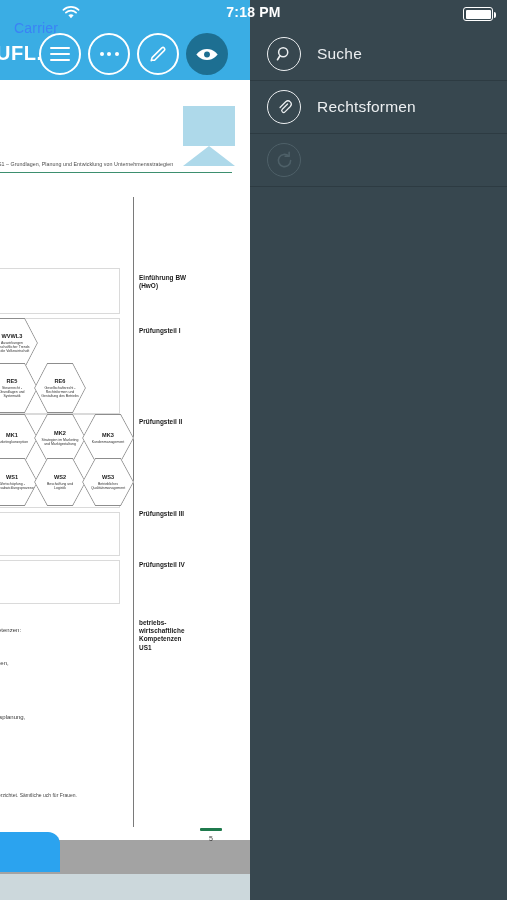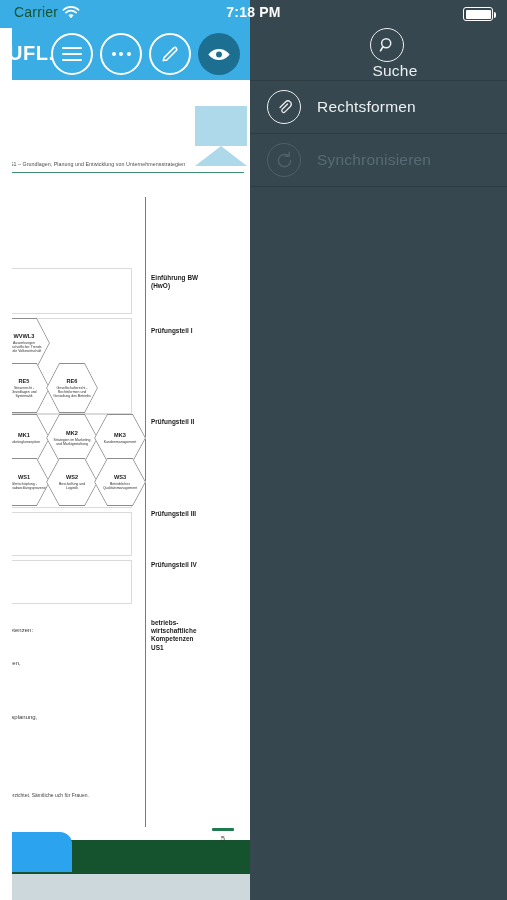--- a/index.html
+++ b/index.html
@@ -9,40 +9,40 @@
     background:#ffffff;
     -webkit-font-smoothing:antialiased;
   }
   #app { position:relative; width:507px; height:900px; overflow:hidden; }
 
   
   .statusbar { position:absolute; top:0; left:0; width:507px; height:28px; z-index:40; }
   .sb-left-bg { position:absolute; top:0; left:0; width:250px; height:28px; background:#3aade4; }
   .sb-right-bg { position:absolute; top:0; left:250px; width:257px; height:28px; background:#37474f; }
   .sb-carrier {
-    position:absolute; left:14px; top:4px; color:#14532d;
+    position:absolute; left:14px; top:20px; color:#3b82f6;
     font-size:14px; letter-spacing:.2px;
   }
   .sb-wifi { position:absolute; left:62px; top:6px; width:18px; height:14px; }
   .sb-time {
     position:absolute; left:0; top:4px; width:507px; text-align:center;
     color:#ffffff; font-size:14px; font-weight:bold; letter-spacing:.2px;
   }
   .sb-batt {
     position:absolute; right:14px; top:7px; width:30px; height:14px;
     border:1.6px solid #ffffff; border-radius:3px; padding:1.5px;
   }
   .sb-batt i { display:block; width:100%; height:100%; background:#ffffff; border-radius:1px; }
   .sb-batt:after {
     content:''; position:absolute; right:-4px; top:4px; width:2.5px; height:6px;
     background:#ffffff; border-radius:0 2px 2px 0;
   }
 
   
-  .reader { position:absolute; left:12px; top:28px; width:250px; height:872px; background:#14532d; overflow:hidden; }
+  .reader { position:absolute; left:0; top:28px; width:250px; height:872px; background:#a3a3a3; overflow:hidden; }
 
   .toolbar { position:absolute; left:0; top:0; width:250px; height:52px; background:#3aade4; }
   .brand {
     position:absolute; left:-4px; top:14px; color:#ffffff;
     font-size:20px; font-weight:600; letter-spacing:.5px;
   }
   .tb-btn {
     position:absolute; top:5px; width:42px; height:42px; border-radius:50%;
     display:flex; align-items:center; justify-content:center;
     border:2px solid #ffffff; background:transparent;
@@ -118,21 +118,21 @@
   
   .btab { position:absolute; left:-12px; top:804px; width:72px; height:40px; background:#2ba3ef; border-radius:0 12px 0 0; }
   .footer { position:absolute; left:0; top:846px; width:250px; height:54px; background:#ccd8dc; }
 
   
   .menu { position:absolute; left:250px; top:28px; width:257px; height:872px; background:#37474f; }
   .menu-item {
     position:relative; height:53px; display:flex; align-items:center;
     padding-left:17px; border-bottom:1px solid #2d3b42;
   }
-  .menu-item.first { border-top:0;flex-direction:column; }
+  .menu-item.first { border-top:0; }
   .menu-item .ic {
     width:34px; height:34px; border-radius:50%; border:1.8px solid #eceff1;
     display:flex; align-items:center; justify-content:center; flex:0 0 auto;
   }
   .menu-item .lbl { margin-left:16px; color:#eceff1; font-size:15.5px; letter-spacing:.2px; }
   .menu-item.disabled .ic { border-color:#4e6068; }
   .menu-item.disabled .lbl { color:#576b74; }
   .menu-item.active-edge:before {
     content:''; position:absolute; left:-2px; top:0; width:2px; height:100%; background:#3aade4;
   }
@@ -325,18 +325,17 @@
           </span>
           <span class="lbl">Rechtsformen</span>
         </div>
         <div class="menu-item disabled">
           <span class="ic">
             <svg viewBox="0 0 24 24" width="21" height="21">
               <path d="M19 12a7 7 0 1 1-2.1-5" fill="none" stroke="#4e6068" stroke-width="1.8" stroke-linecap="round"></path>
               <path d="M17.3 2.6v4.6h-4.6" fill="none" stroke="#4e6068" stroke-width="1.8" stroke-linecap="round" stroke-linejoin="round"></path>
             </svg>
           </span>
-          <span class="lbl">Synchronisieren</span>
         </div>
       </div>
   </div>
 
 </div>
 
 </body></html>

